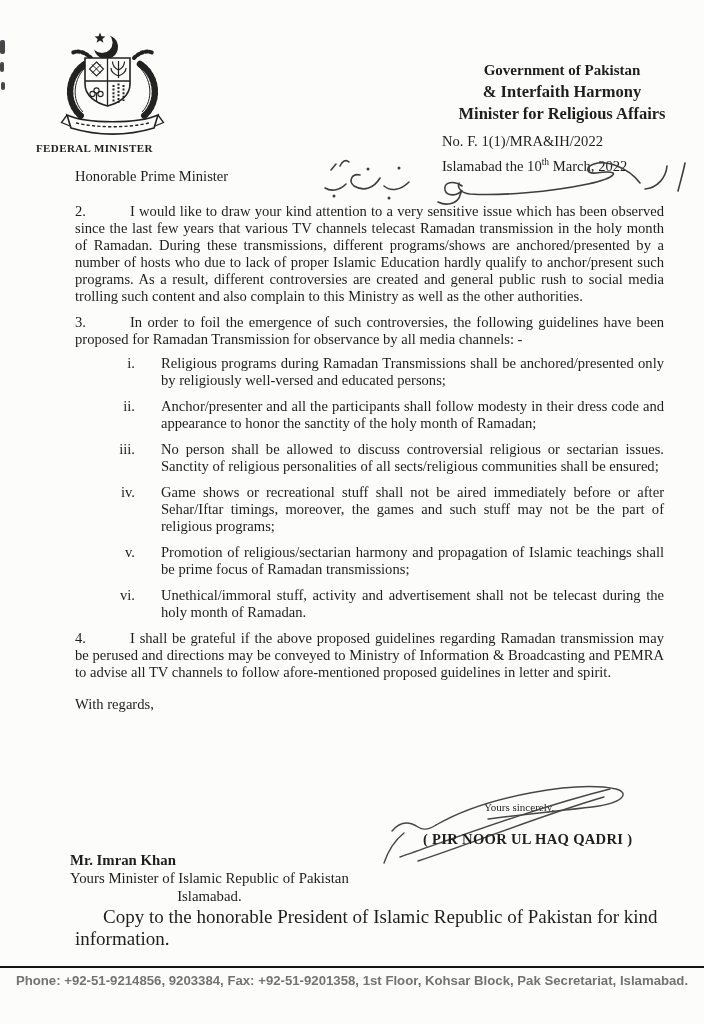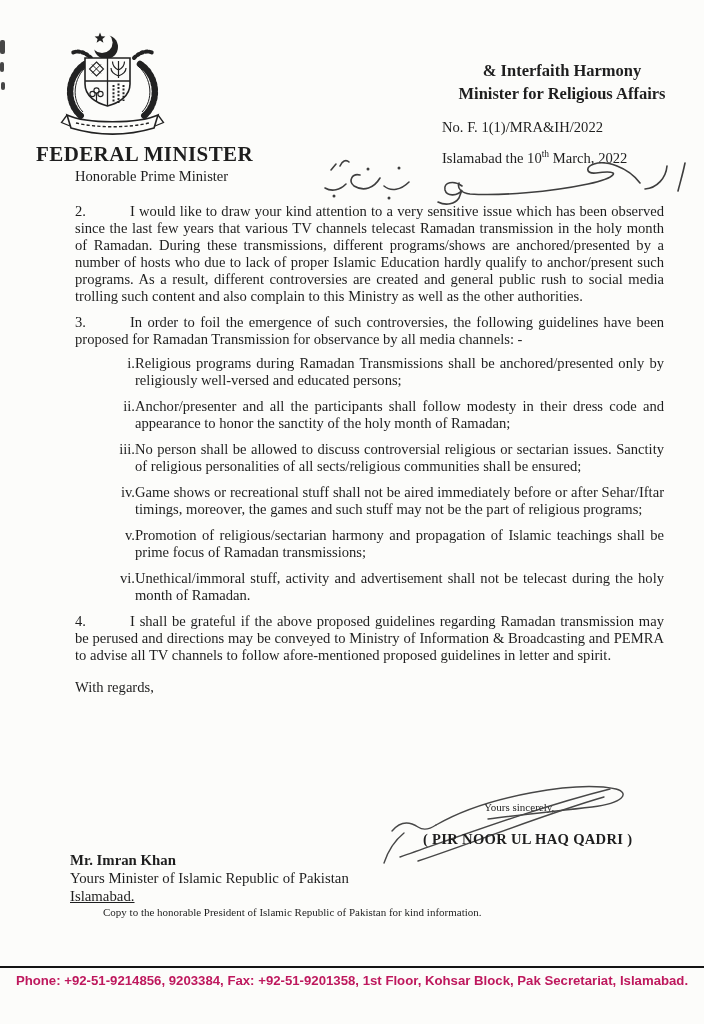--- a/index.html
+++ b/index.html
@@ -8,69 +8,69 @@
     width:704px;height:1024px;
     background:#fcfcfa;
     font-family:"Liberation Serif", serif;
     color:#1e1e1e;
     overflow:hidden;
   }
   
   .emblem{position:absolute;left:55px;top:28px;width:115px;height:112px;}
   .federal-minister{
     position:absolute;left:36px;top:142px;width:220px;
-    font-weight:bold;font-size:21px;letter-spacing:.4px;
+    font-weight:bold;font-size:11px;letter-spacing:.4px;
   }
   .head-right{
     position:absolute;left:428px;top:60px;width:268px;
     line-height:1.38;
   }
   .head-right .c{text-align:center;font-weight:bold;}
   .gov1{font-size:15px;}
   .gov2,.gov3{font-size:16.5px;}
-  .refline,.dateline{font-size:14.6px;padding-left:14px;margin-top:11px;}
+  .refline,.dateline{font-size:14.6px;padding-left:14px;margin-top:5px;}
   .dateline sup{font-size:9.5px;}
   
   .calligraphy{position:absolute;left:288px;top:153px;width:412px;height:58px;}
   .scan-mark{position:absolute;background:#262626;border-radius:2px;opacity:.85;}
   
   .flow{
     position:absolute;left:75px;top:168px;width:589px;
     font-size:14.6px;line-height:17px;
   }
   .flow p{margin:0;text-align:justify;}
   .salutation{margin-bottom:18px !important;text-align:right;}
   .p1{text-indent:55px;margin-bottom:7px !important;}
   .npara{margin-bottom:9px !important;}
   .pnum{display:inline-block;width:55px;}
   .p3{margin-bottom:7px !important;}
   .guideline-list{margin:0 0 5px 0;padding:0;list-style:none;}
   .guideline-list li{display:flex;margin-bottom:9px;}
   .rn{flex:0 0 60px;text-align:right;}
-  .gtext{flex:1;text-align:justify;}
+  .gtext{flex:1;margin-left:26px;text-align:justify;}
   .p4{margin-bottom:15px !important;}
   .with-regards{margin-left:55px;text-align:left;}
   
   .yours{position:absolute;left:484px;top:801px;font-size:11px;}
   .sig-svg{position:absolute;left:378px;top:779px;width:268px;height:86px;}
   .sig-name{position:absolute;left:423px;top:831px;font-size:14.6px;font-weight:bold;letter-spacing:.3px;}
   
   .addressee{position:absolute;left:70px;top:851px;font-size:14.8px;line-height:18px;}
   .addr-name{font-weight:bold;}
-  .addr-city{text-decoration:underline;}
-  .copy-line{position:absolute;left:75px;top:906px;width:600px;font-size:11px;text-indent:28px;}
+  .addr-city{text-align:center;}
+  .copy-line{position:absolute;left:75px;top:906px;width:600px;font-size:19px;text-indent:28px;}
   
   .footer{
     position:absolute;left:0;top:966px;width:704px;
     border-top:2.5px solid #141414;
   }
   .footer-text{
     margin-top:5px;text-align:center;
     font-family:"Liberation Sans", sans-serif;
-    font-weight:bold;font-size:13.2px;color:#be185d;
+    font-weight:bold;font-size:13.2px;color:#737373;
   }
 </style>
 </head>
 <body>
 
 <div class="page">
 
   <div class="scan-mark" style="left:0;top:40px;width:5px;height:14px;"></div>
   <div class="scan-mark" style="left:0;top:62px;width:4px;height:10px;"></div>
   <div class="scan-mark" style="left:1px;top:82px;width:4px;height:8px;"></div>
@@ -106,20 +106,21 @@
 
       <path d="M12 87 C32 96 83 96 103 87 L99 100 C72 108 43 108 16 100 Z" fill="#fcfcfa" stroke-width="1.6"></path>
       <path d="M21 95 C42 100 73 100 94 95" stroke-width="1.4" stroke-dasharray="3.2 2.2"></path>
       <path d="M12 87 L6.5 94.5 L15 98 M103 87 L108.5 94.5 L100 98" stroke-width="1.3"></path>
     </g>
   </svg>
 
   <div class="federal-minister">FEDERAL MINISTER</div>
 
   <div class="head-right">
+    <div class="c gov1">Government of Pakistan</div>
     <div class="c gov3">&amp; Interfaith Harmony</div>
     <div class="c gov2">Minister for Religious Affairs</div>
     <div class="refline">No. F. 1(1)/MRA&amp;IH/2022</div>
     <div class="dateline"><span>Islamabad the 10</span><sup>th</sup><span> March, 2022</span></div>
   </div>
 
   <svg class="calligraphy" viewBox="0 0 412 58">
     <g stroke="#3e3e3e" fill="none" stroke-width="1.6" stroke-linecap="round">
       <path d="M397 10 C395 20 392 30 390 38"></path>
       <path d="M379 13 C378 25 369 35 357 36"></path>

